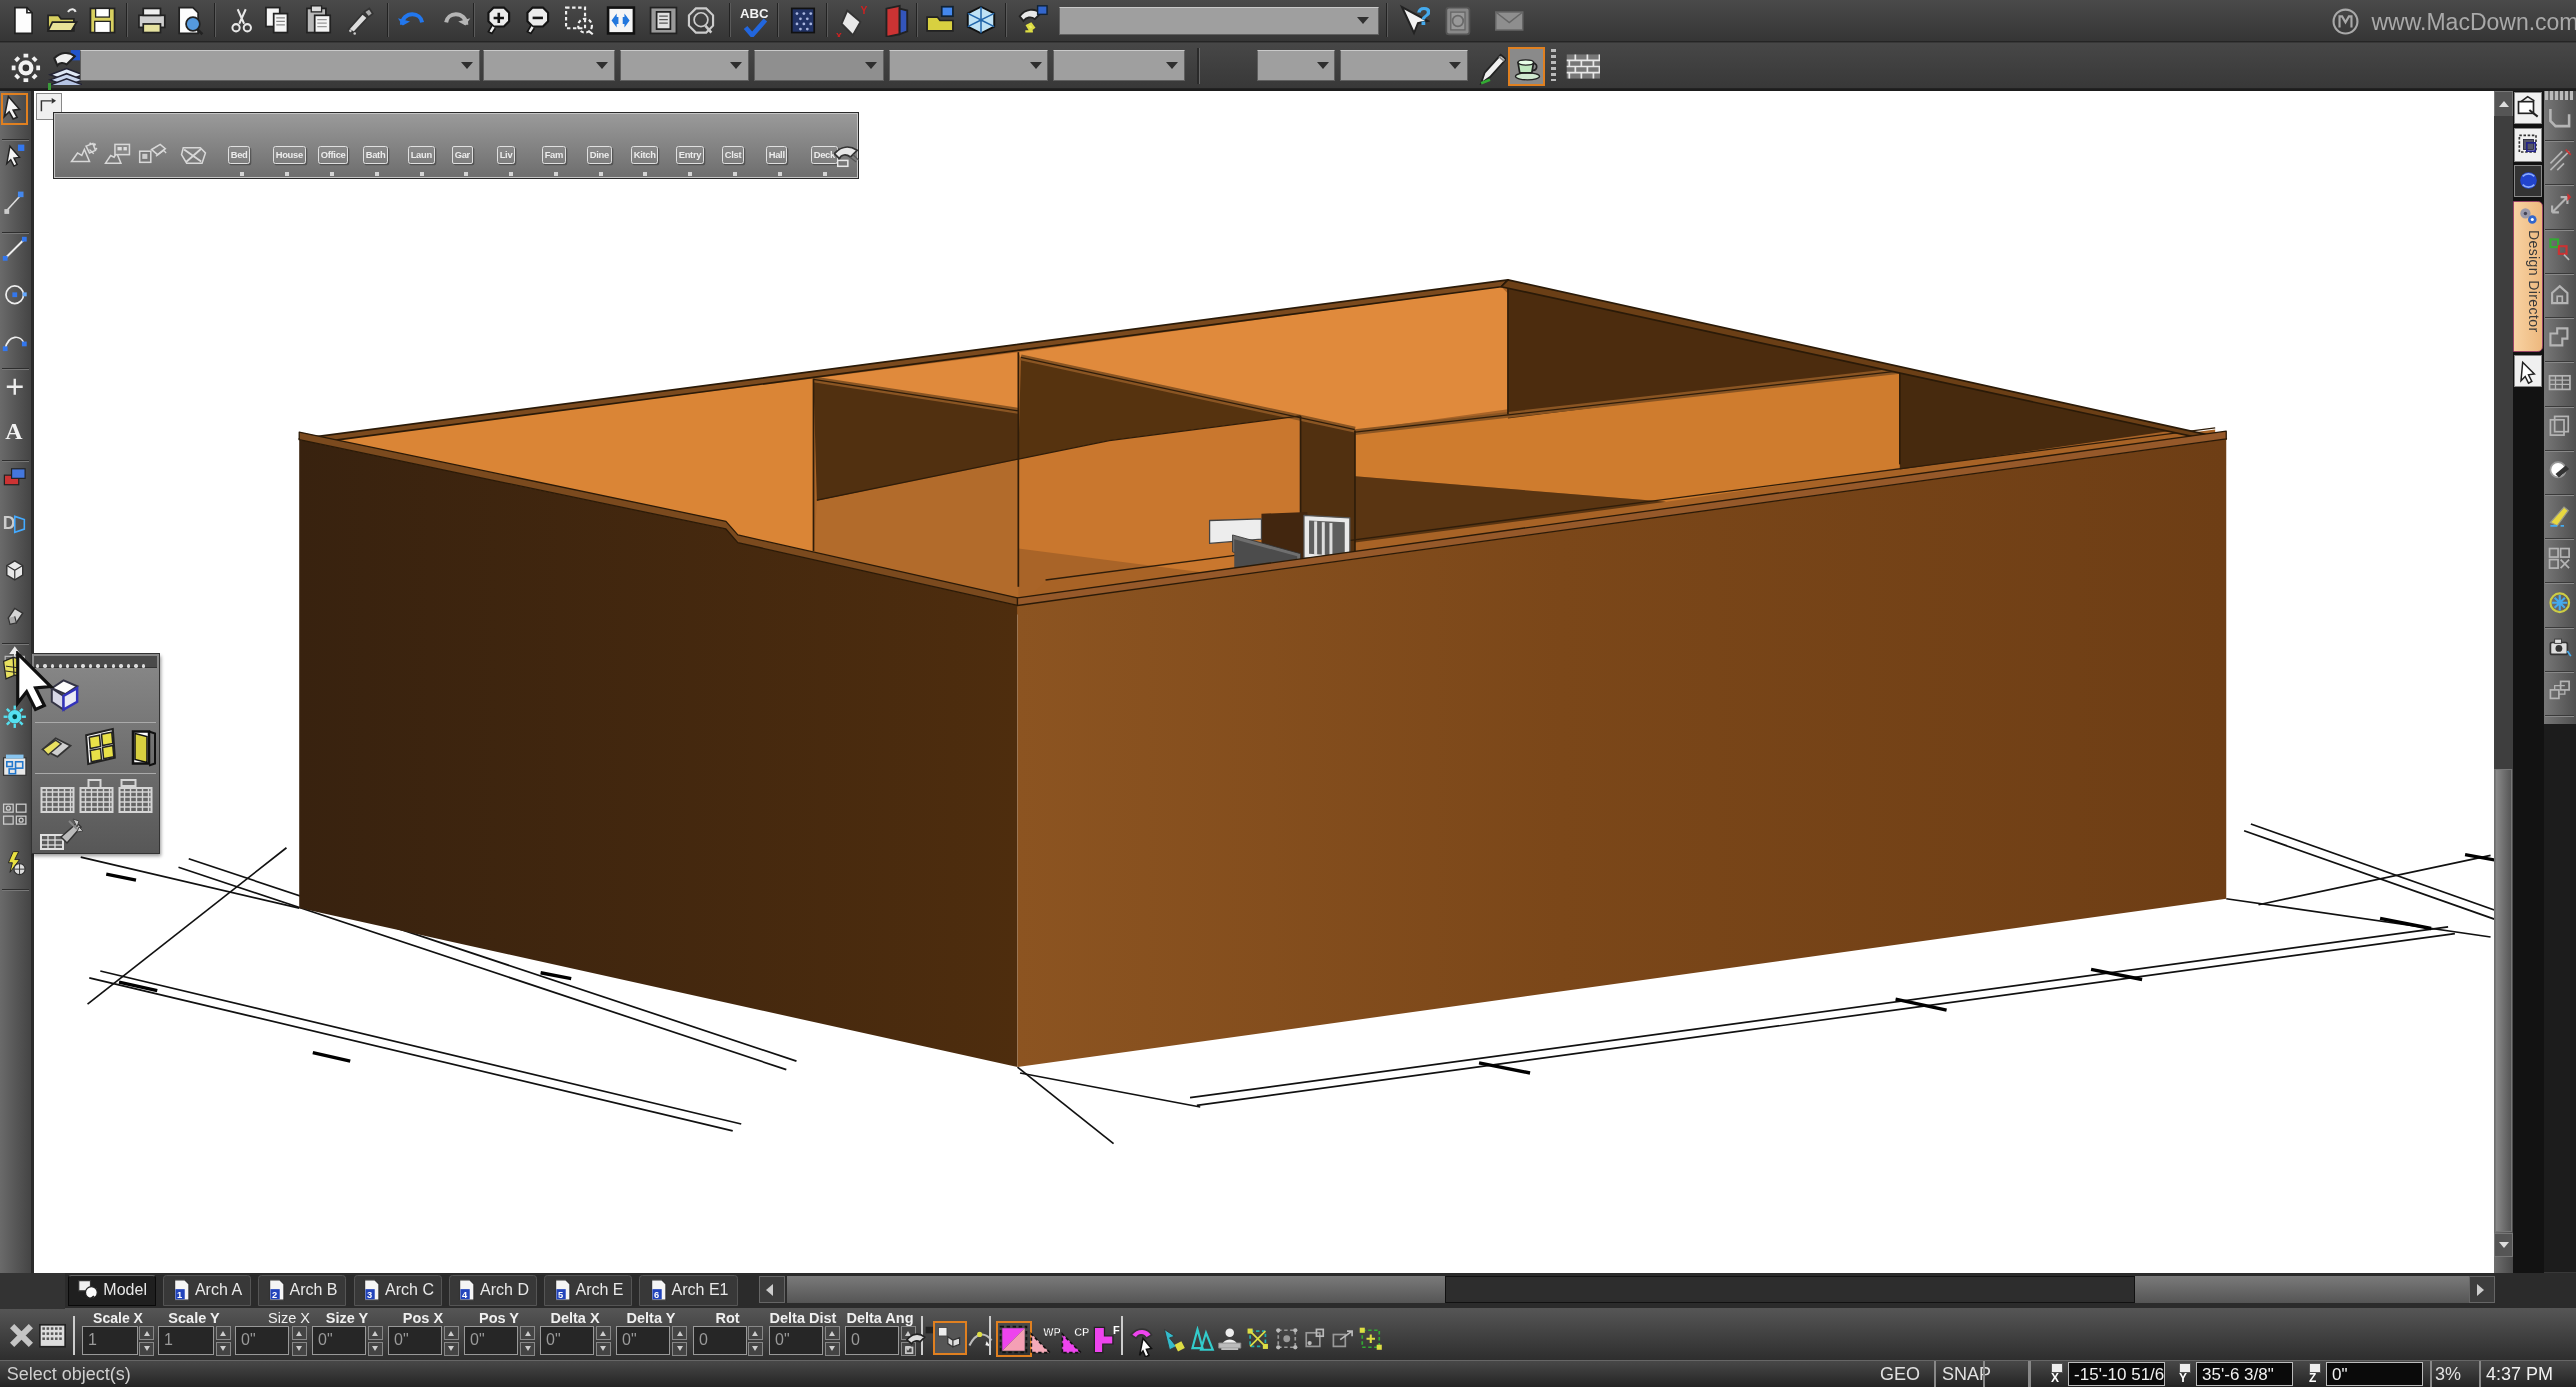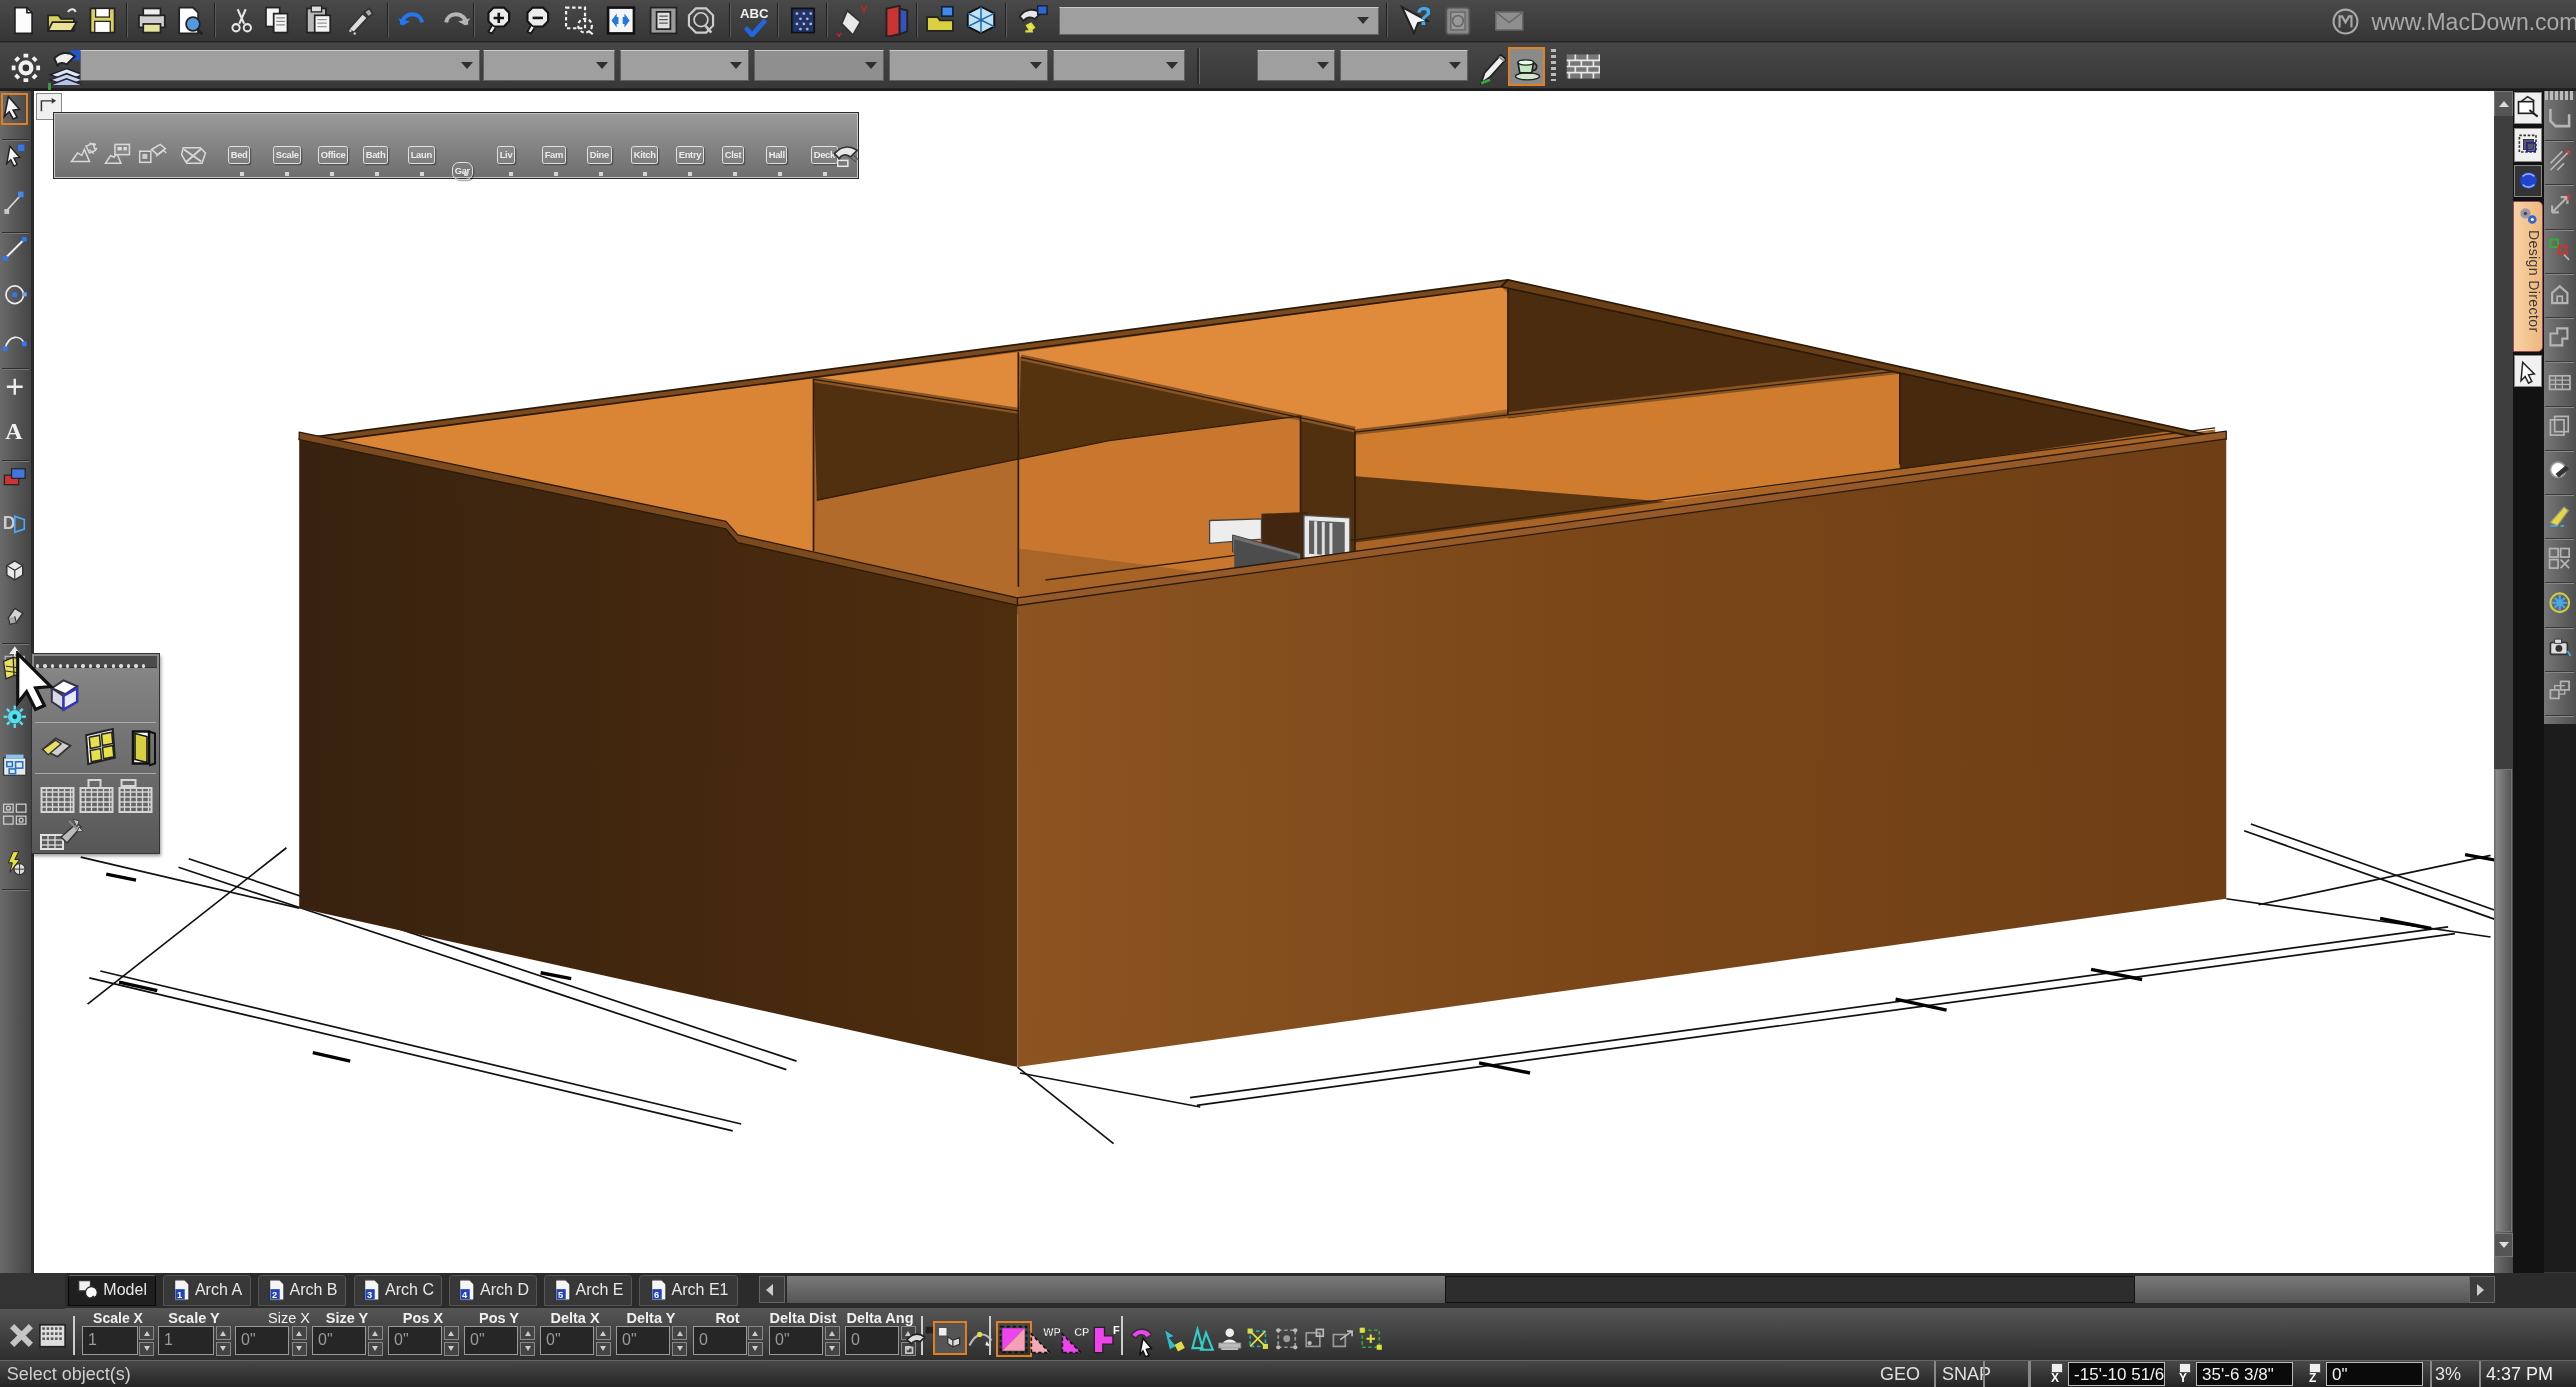--- a/index.html
+++ b/index.html
@@ -466,29 +466,29 @@
         <rect x="6" y="15" width="6" height="6" fill="#ccc"></rect>
         <path d="M17 10l10-6 6 5-9 7z" fill="none" stroke="#d8d8d8" stroke-width="1.8"></path>
         <path d="M22 18l9-7 3 3" fill="none" stroke="#d8d8d8" stroke-width="1.5"></path>
       </svg></div>
     <div style="position:absolute;left:124px;top:27px"><svg width="29" height="29" viewBox="0 0 34 34">
         <path d="M5 8h20l6 6-4 12H9L3 16z" fill="none" stroke="#d8d8d8" stroke-width="1.8"></path>
         <path d="M6 10l20 14M26 9L8 25" stroke="#d8d8d8" stroke-width="2.2"></path>
       </svg></div>
     <div style="position:absolute;left:173px;top:32px;height:18px;border:1.3px solid #e0e0e0;border-radius:2.6px;color:#ececec;font-size:9.4px;font-weight:bold;padding:1.7px 1.7px 0 1.7px;background:rgba(255,255,255,0.05);box-shadow:1.3px 1.3px 0 rgba(0,0,0,0.3);letter-spacing:-0.3px">Bed</div>
     <div style="position:absolute;left:185px;top:58px;width:4.3px;height:4.3px;background:#d5d5d5"></div>
-    <div style="position:absolute;left:218px;top:32px;height:18px;border:1.3px solid #e0e0e0;border-radius:2.6px;color:#ececec;font-size:9.4px;font-weight:bold;padding:1.7px 1.7px 0 1.7px;background:rgba(255,255,255,0.05);box-shadow:1.3px 1.3px 0 rgba(0,0,0,0.3);letter-spacing:-0.3px">Scale</div>
+    <div style="position:absolute;left:218px;top:32px;height:18px;border:1.3px solid #e0e0e0;border-radius:2.6px;color:#ececec;font-size:9.4px;font-weight:bold;padding:1.7px 1.7px 0 1.7px;background:rgba(255,255,255,0.05);box-shadow:1.3px 1.3px 0 rgba(0,0,0,0.3);letter-spacing:-0.3px">House</div>
     <div style="position:absolute;left:230px;top:58px;width:4.3px;height:4.3px;background:#d5d5d5"></div>
     <div style="position:absolute;left:263px;top:32px;height:18px;border:1.3px solid #e0e0e0;border-radius:2.6px;color:#ececec;font-size:9.4px;font-weight:bold;padding:1.7px 1.7px 0 1.7px;background:rgba(255,255,255,0.05);box-shadow:1.3px 1.3px 0 rgba(0,0,0,0.3);letter-spacing:-0.3px">Office</div>
     <div style="position:absolute;left:275px;top:58px;width:4.3px;height:4.3px;background:#d5d5d5"></div>
     <div style="position:absolute;left:308px;top:32px;height:18px;border:1.3px solid #e0e0e0;border-radius:2.6px;color:#ececec;font-size:9.4px;font-weight:bold;padding:1.7px 1.7px 0 1.7px;background:rgba(255,255,255,0.05);box-shadow:1.3px 1.3px 0 rgba(0,0,0,0.3);letter-spacing:-0.3px">Bath</div>
     <div style="position:absolute;left:320px;top:58px;width:4.3px;height:4.3px;background:#d5d5d5"></div>
     <div style="position:absolute;left:353px;top:32px;height:18px;border:1.3px solid #e0e0e0;border-radius:2.6px;color:#ececec;font-size:9.4px;font-weight:bold;padding:1.7px 1.7px 0 1.7px;background:rgba(255,255,255,0.05);box-shadow:1.3px 1.3px 0 rgba(0,0,0,0.3);letter-spacing:-0.3px">Laun</div>
     <div style="position:absolute;left:365px;top:58px;width:4.3px;height:4.3px;background:#d5d5d5"></div>
-    <div style="position:absolute;left:397px;top:48px;height:18px;border:1.3px solid #e0e0e0;border-radius:7px;color:#ececec;font-size:9.4px;font-weight:bold;padding:1.7px 1.7px 0 1.7px;background:rgba(255,255,255,0.05);box-shadow:1.3px 1.3px 0 rgba(0,0,0,0.3);letter-spacing:-0.3px">Gar</div>
+    <div style="position:absolute;left:397px;top:32px;height:18px;border:1.3px solid #e0e0e0;border-radius:2px;color:#ececec;font-size:9.4px;font-weight:bold;padding:1.7px 1.7px 0 1.7px;background:rgba(255,255,255,0.05);box-shadow:1.3px 1.3px 0 rgba(0,0,0,0.3);letter-spacing:-0.3px">Gar</div>
     <div style="position:absolute;left:409px;top:58px;width:4.3px;height:4.3px;background:#d5d5d5"></div>
     <div style="position:absolute;left:442px;top:32px;height:18px;border:1.3px solid #e0e0e0;border-radius:2.6px;color:#ececec;font-size:9.4px;font-weight:bold;padding:1.7px 1.7px 0 1.7px;background:rgba(255,255,255,0.05);box-shadow:1.3px 1.3px 0 rgba(0,0,0,0.3);letter-spacing:-0.3px">Liv</div>
     <div style="position:absolute;left:454px;top:58px;width:4.3px;height:4.3px;background:#d5d5d5"></div>
     <div style="position:absolute;left:487px;top:32px;height:18px;border:1.3px solid #e0e0e0;border-radius:2.6px;color:#ececec;font-size:9.4px;font-weight:bold;padding:1.7px 1.7px 0 1.7px;background:rgba(255,255,255,0.05);box-shadow:1.3px 1.3px 0 rgba(0,0,0,0.3);letter-spacing:-0.3px">Fam</div>
     <div style="position:absolute;left:499px;top:58px;width:4.3px;height:4.3px;background:#d5d5d5"></div>
     <div style="position:absolute;left:532px;top:32px;height:18px;border:1.3px solid #e0e0e0;border-radius:2.6px;color:#ececec;font-size:9.4px;font-weight:bold;padding:1.7px 1.7px 0 1.7px;background:rgba(255,255,255,0.05);box-shadow:1.3px 1.3px 0 rgba(0,0,0,0.3);letter-spacing:-0.3px">Dine</div>
     <div style="position:absolute;left:544px;top:58px;width:4.3px;height:4.3px;background:#d5d5d5"></div>
     <div style="position:absolute;left:576px;top:32px;height:18px;border:1.3px solid #e0e0e0;border-radius:2.6px;color:#ececec;font-size:9.4px;font-weight:bold;padding:1.7px 1.7px 0 1.7px;background:rgba(255,255,255,0.05);box-shadow:1.3px 1.3px 0 rgba(0,0,0,0.3);letter-spacing:-0.3px">Kitch</div>
     <div style="position:absolute;left:588px;top:58px;width:4.3px;height:4.3px;background:#d5d5d5"></div>
     <div style="position:absolute;left:621px;top:32px;height:18px;border:1.3px solid #e0e0e0;border-radius:2.6px;color:#ececec;font-size:9.4px;font-weight:bold;padding:1.7px 1.7px 0 1.7px;background:rgba(255,255,255,0.05);box-shadow:1.3px 1.3px 0 rgba(0,0,0,0.3);letter-spacing:-0.3px">Entry</div>

